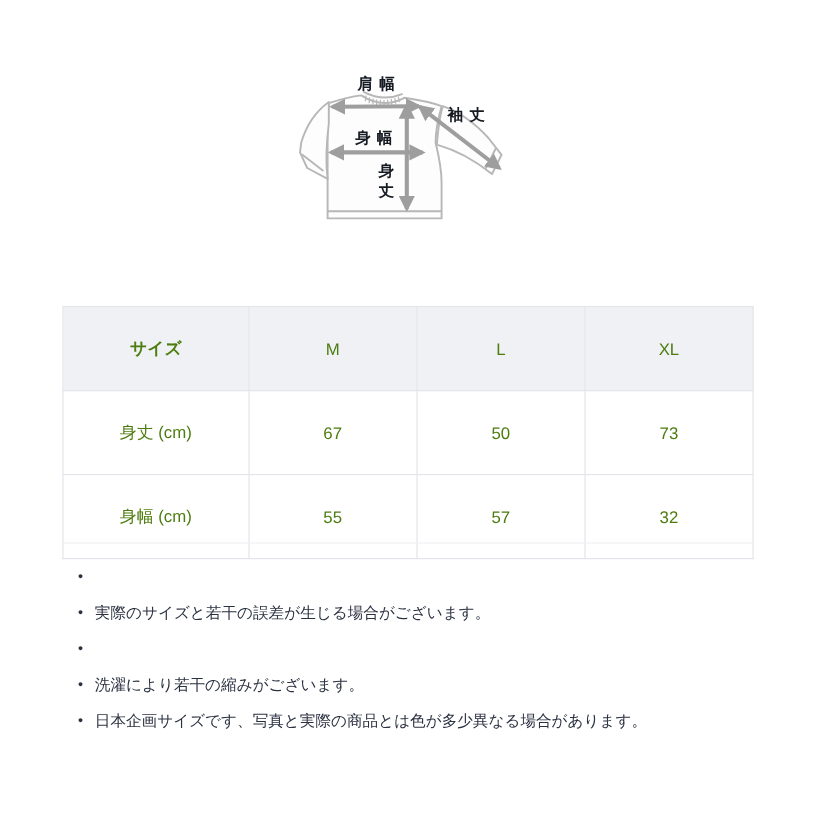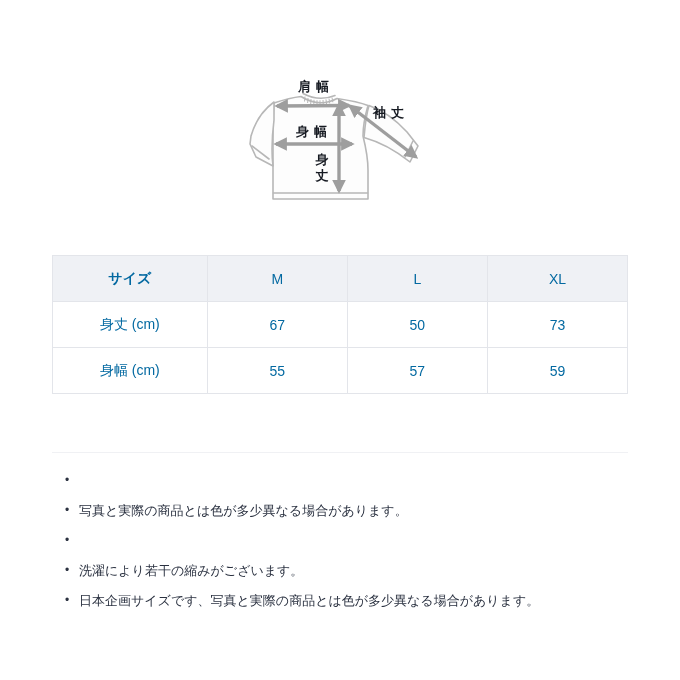--- a/index.html
+++ b/index.html
@@ -2,35 +2,35 @@
 <html><head>
 <meta charset="utf-8">
 <style>
   html,body{margin:0;padding:0;}
   body{
     width:680px;height:680px;position:relative;overflow:hidden;
     background:#ffffff;color:#262e3c;
     font-family:"Liberation Sans","DejaVu Sans",sans-serif;
   }
   
-  .diagram{position:absolute;left:230px;top:60px;width:240px;height:180px;}
+  .diagram{position:absolute;left:230px;top:43px;width:240px;height:180px;}
   .diagram svg{display:block;width:240px;height:180px;}
   .shirt-line{fill:none;stroke:#b7b7b7;stroke-width:1.6;stroke-linejoin:round;stroke-linecap:round;}
   .shirt-fill{fill:#fdfdfd;}
   .rib{stroke:#b7b7b7;stroke-width:1;}
   .arrow{stroke:#9e9e9e;stroke-width:3.4;}
   .dlabel{font-size:13px;font-weight:bold;fill:#161a22;}
   
   .size-table{
     position:absolute;left:52px;top:255px;width:576px;
     border-collapse:collapse;table-layout:fixed;font-size:14px;
   }
   .size-table th,.size-table td{
-    border:1px solid #e3e5ea;height:37px;padding:4px;
-    text-align:center;vertical-align:middle;font-weight:400;color:#0369a1;
+    border:1px solid #e3e5ea;height:37px;padding:16px;
+    text-align:center;vertical-align:middle;font-weight:400;color:#4d7c0f;
   }
   .size-table thead th{background:#eff1f5;font-weight:500;}
   .size-table thead th.first{font-weight:700;}
   .table-shadow{position:absolute;left:52px;top:452px;width:576px;height:1px;background:#f0f1f4;}
   
   .notes{position:absolute;left:52px;top:473px;margin:0;padding:0;list-style:none;
          font-size:13px;color:#2a3140;}
   .notes li{display:flex;align-items:flex-start;line-height:15px;margin-bottom:15px;}
   .notes .dot{display:inline-block;width:14px;margin-left:13px;flex:0 0 14px;
               font-size:12px;line-height:15px;}
@@ -107,33 +107,33 @@
     <tr>
       <td>身丈 (cm)</td>
       <td>67</td>
       <td>50</td>
       <td>73</td>
     </tr>
     <tr>
       <td>身幅 (cm)</td>
       <td>55</td>
       <td>57</td>
-      <td>59</td>
+      <td>32</td>
     </tr>
   </tbody>
 </table>
 <div class="table-shadow"></div>
 
 <ul class="notes">
   <li>
     <span class="dot">•</span>
   </li>
   <li>
     <span class="dot">•</span>
-    <span>写真と実際の商品とは色が多少異なる場合があります。</span>
+    <span>実際のサイズと若干の誤差が生じる場合がございます。</span>
   </li>
   <li>
     <span class="dot">•</span>
   </li>
   <li>
     <span class="dot">•</span>
     <span>洗濯により若干の縮みがございます。</span>
   </li>
   <li>
     <span class="dot">•</span>

